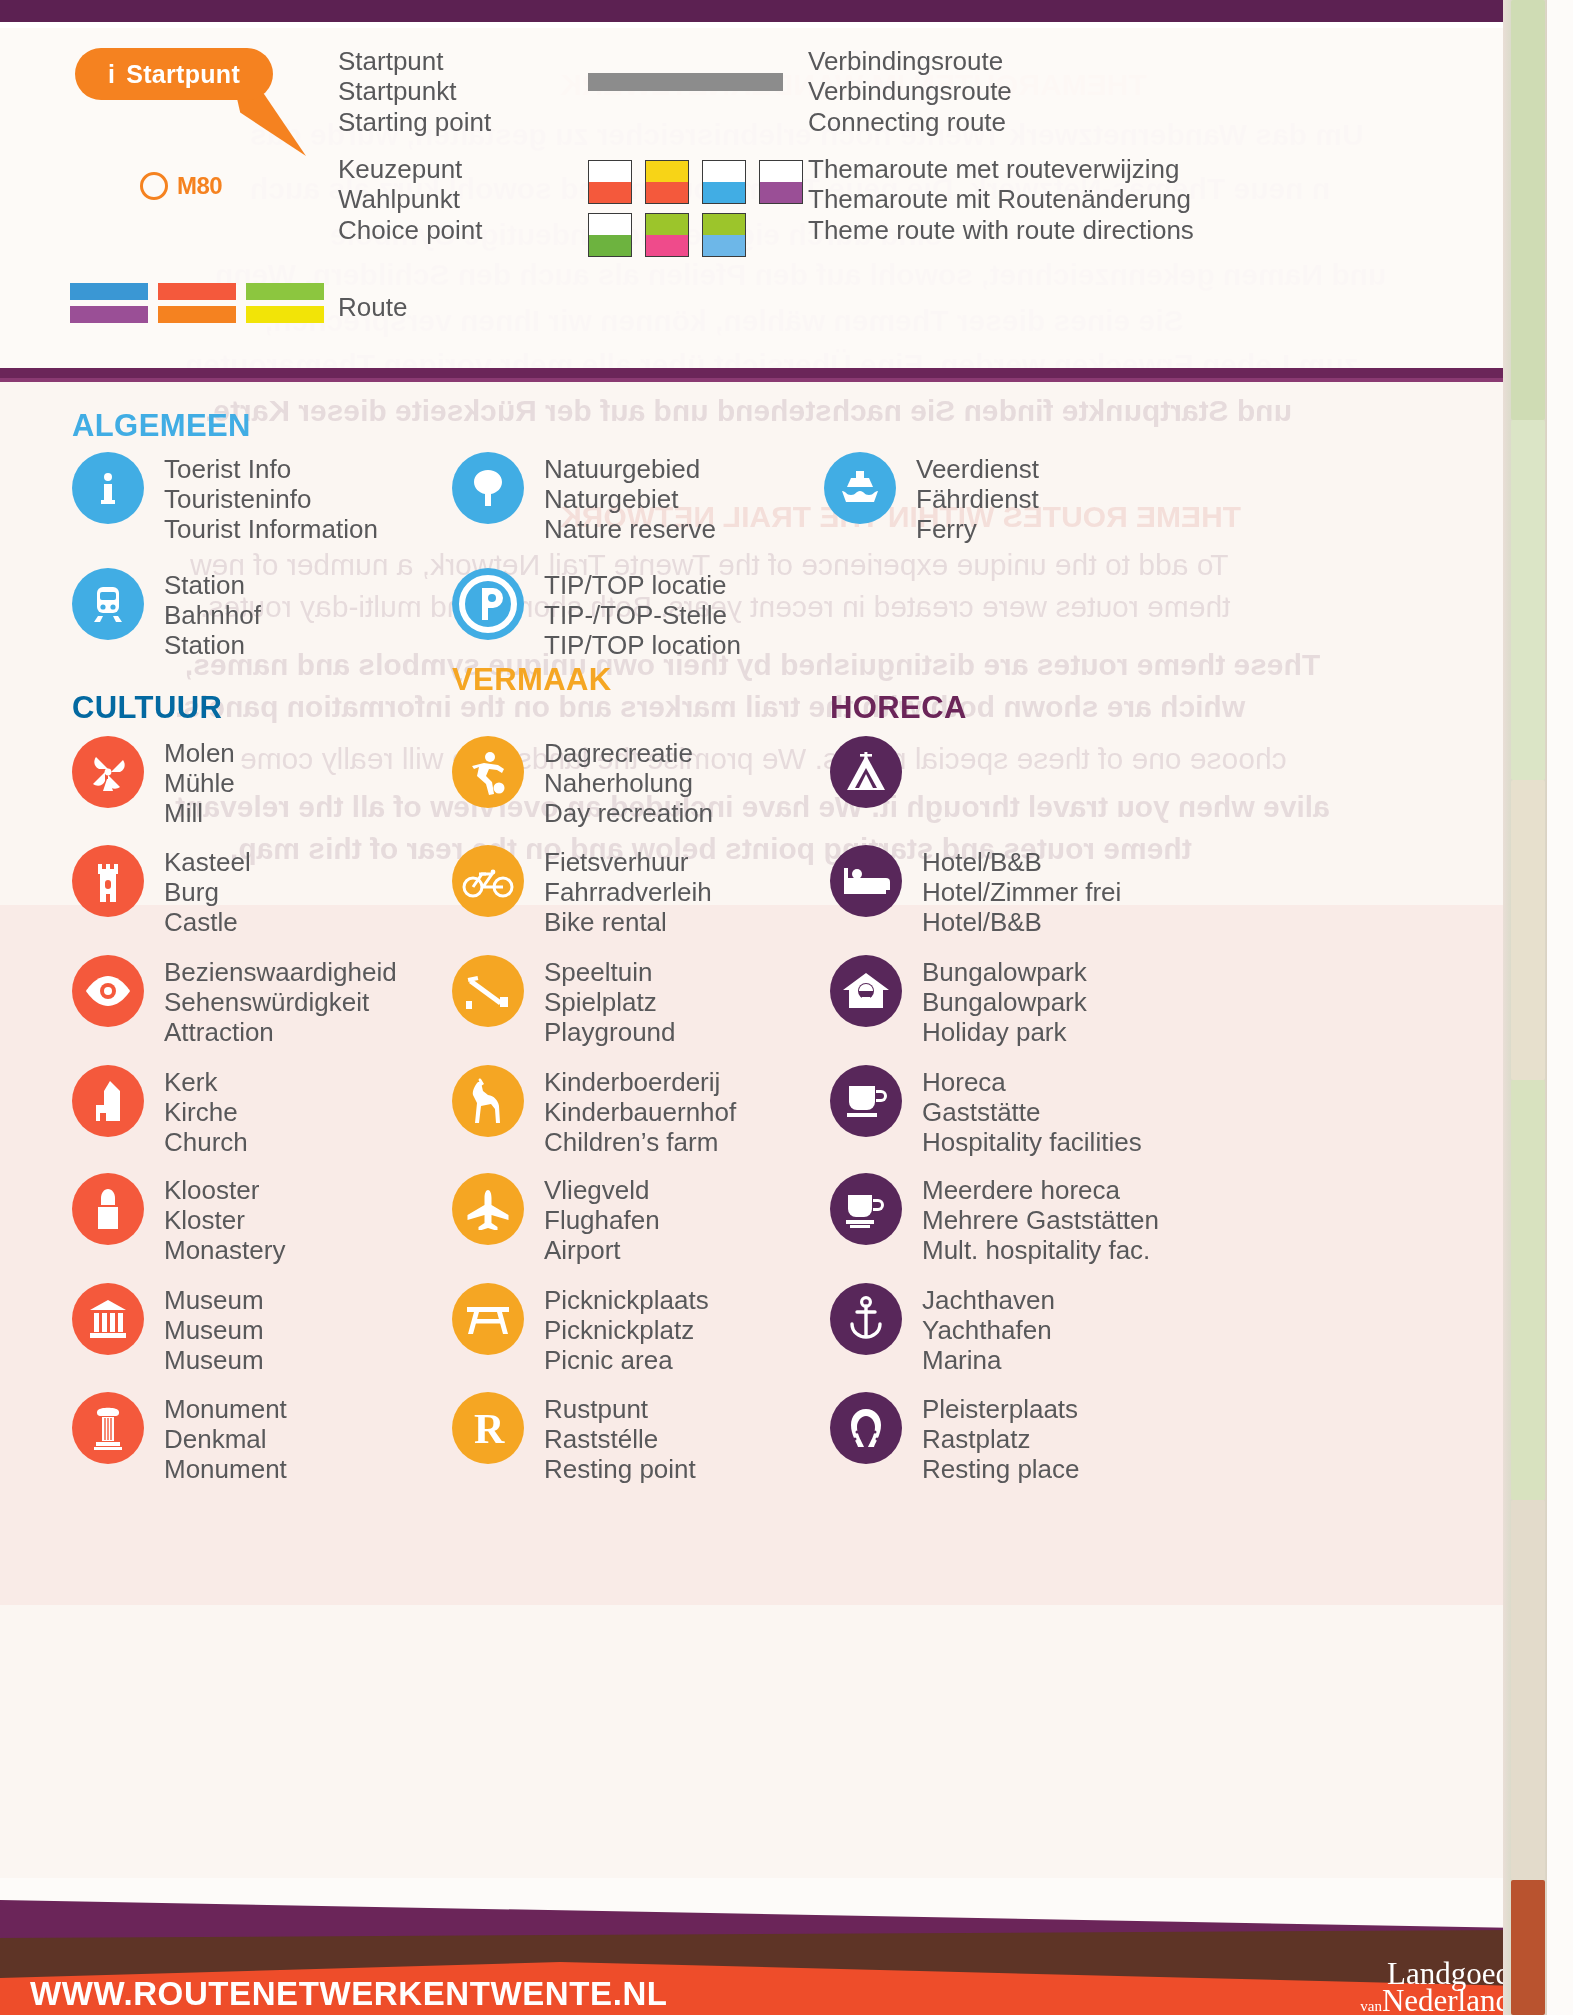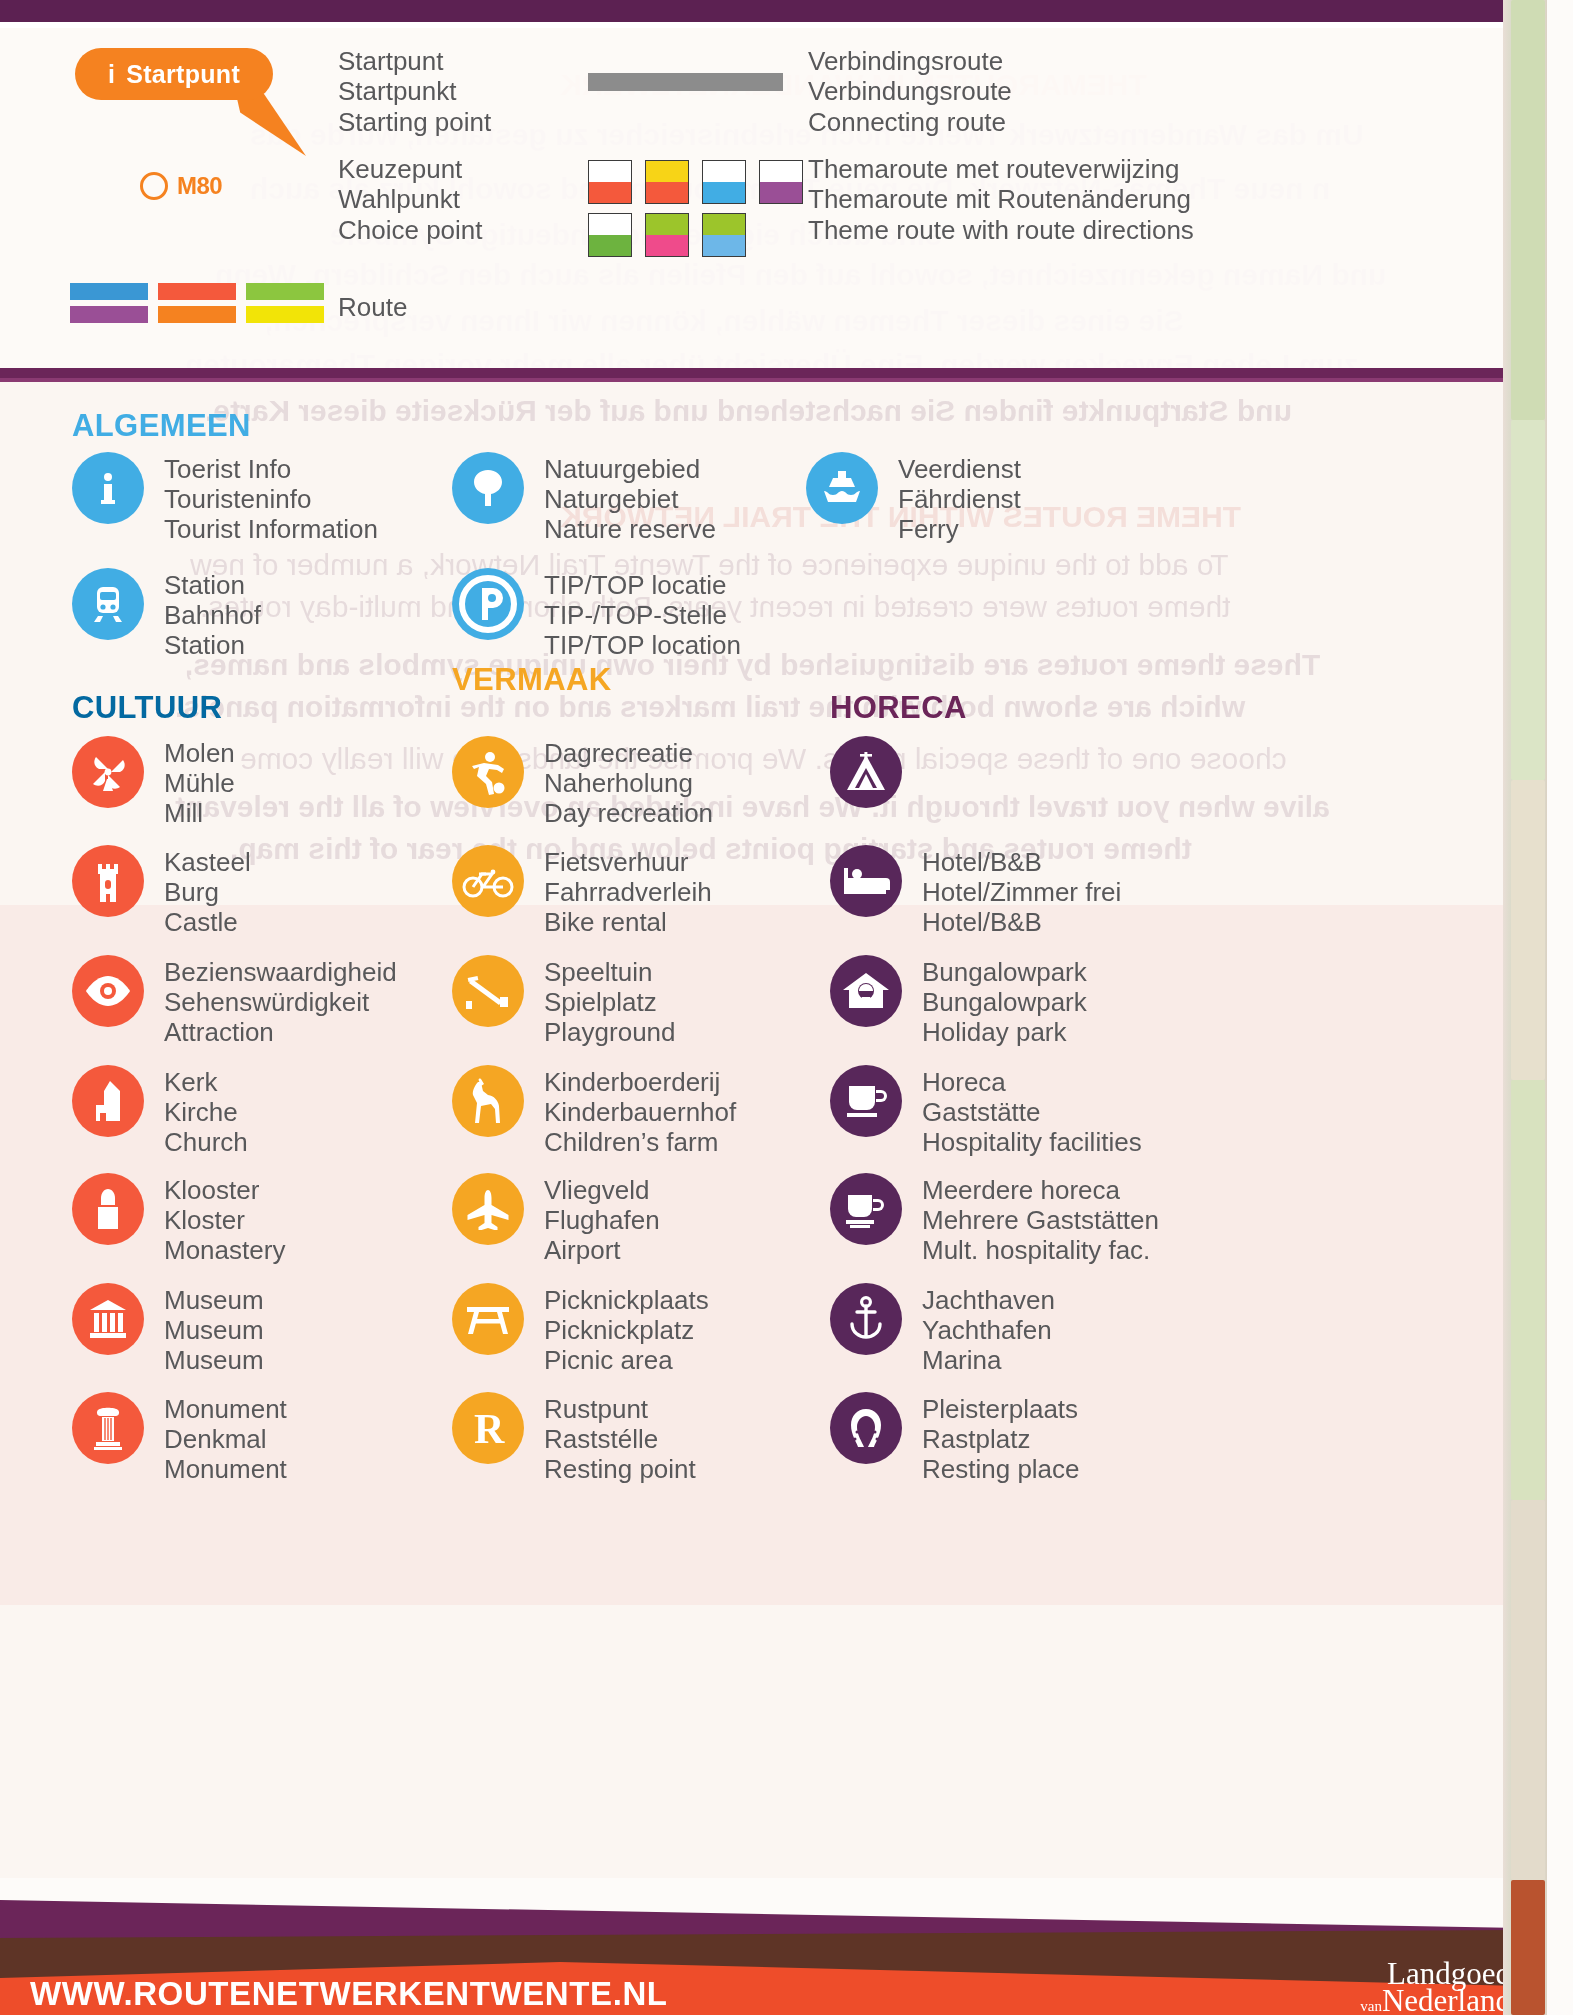--- a/index.html
+++ b/index.html
@@ -340,21 +340,21 @@
           <path d="M23 5c-8 0-14 5-14 12 0 6 5 11 11 12v12h6V29c6-1 11-6 11-12 0-7-6-12-14-12z" fill="#fff"></path>
         </svg>
     </div>
     <div class="labels">
       <span class="ln">Natuurgebied</span>
       <span class="ln">Naturgebiet</span>
       <span class="ln">Nature reserve</span>
     </div>
   </div>
 
-  <div class="row" style="left:806px; top:452px;justify-content:center;">
+  <div class="row" style="left:824px; top:452px;justify-content:center;">
     <div class="ic ic-blue">
       <svg width="50" height="50" viewBox="0 0 50 50">
           <path d="M12 24h26l-4-9H16z" fill="#fff"></path>
           <rect x="21" y="8" width="8" height="7" fill="#fff"></rect>
           <path d="M7 28c4 0 4 4 9 4s5-4 9-4 4 4 9 4 5-4 9-4l-4 11H11z" fill="#fff"></path>
         </svg>
     </div>
     <div class="labels">
       <span class="ln">Veerdienst</span>
       <span class="ln">Fährdienst</span>

